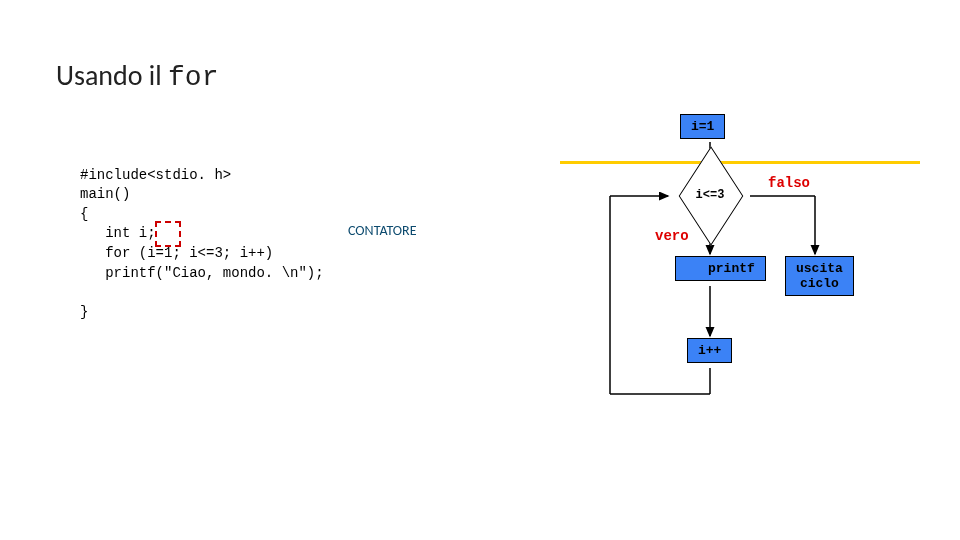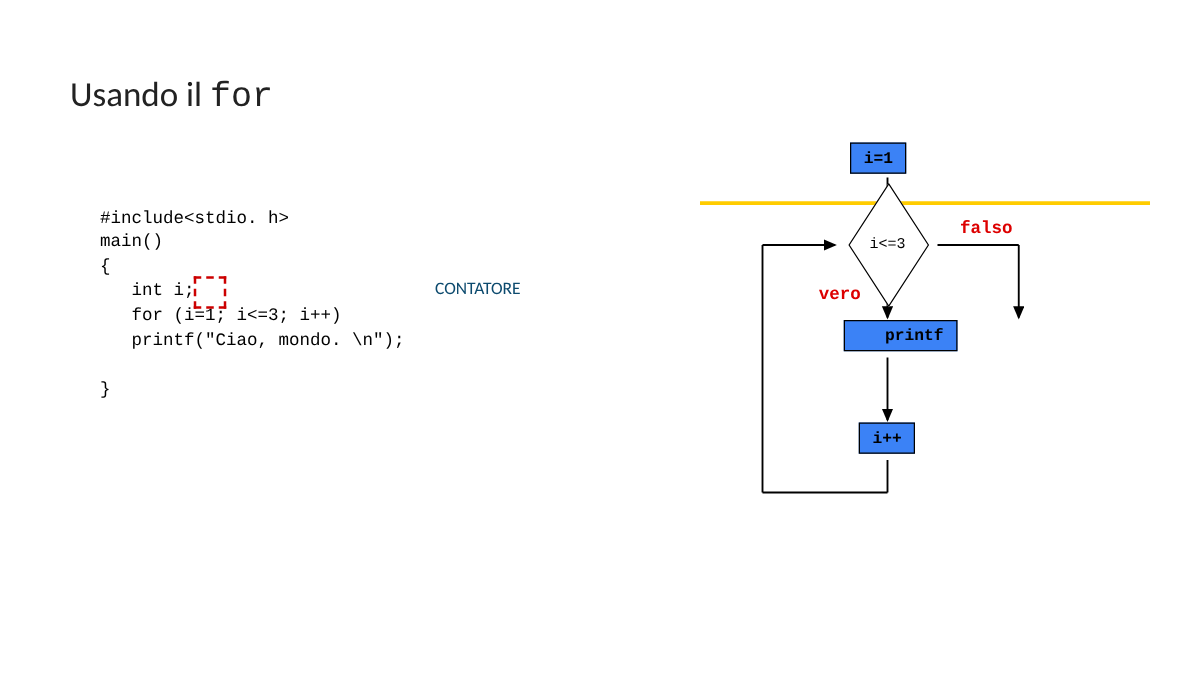--- a/index.html
+++ b/index.html
@@ -87,21 +87,21 @@
   .diamond-text {
     position: absolute;
     top: 0; left: 0;
     width: 80px;
     height: 50px;
     display: flex;
     align-items: center;
     justify-content: center;
     font-family: "Courier New", Courier, monospace;
     font-size: 12px;
-    font-weight: normal;
+    font-weight: bold;
   }
   .edge-label {
     position: absolute;
     font-family: "Courier New", Courier, monospace;
     font-size: 14px;
     font-weight: bold;
   }
   .red { color: #d00; }
   svg.lines { position: absolute; top:0; left:0; width:360px; height:320px; }
   .yellow-line {
@@ -169,18 +169,22 @@
   </div>
 
   <div class="edge-label red" style="top:124px; left:95px;">vero</div>
   <div class="edge-label red" style="top:71px; left:208px;">falso</div>
   <div class="edge-label" style="top:158px; left:200px;">;</div>
 
   <div class="box" style="top:152px; left:115px;padding-left:32px;">
     <span>printf</span>
   </div>
 
+  <div class="box" style="top:152px; left:225px; text-align:center;">
+    <span>uscita</span><br>
+    <span>ciclo</span>
+  </div>
 
   <div class="box" style="top:234px; left:127px;">
     <span>i++</span>
   </div>
 
 </div>
 
 </body></html>

